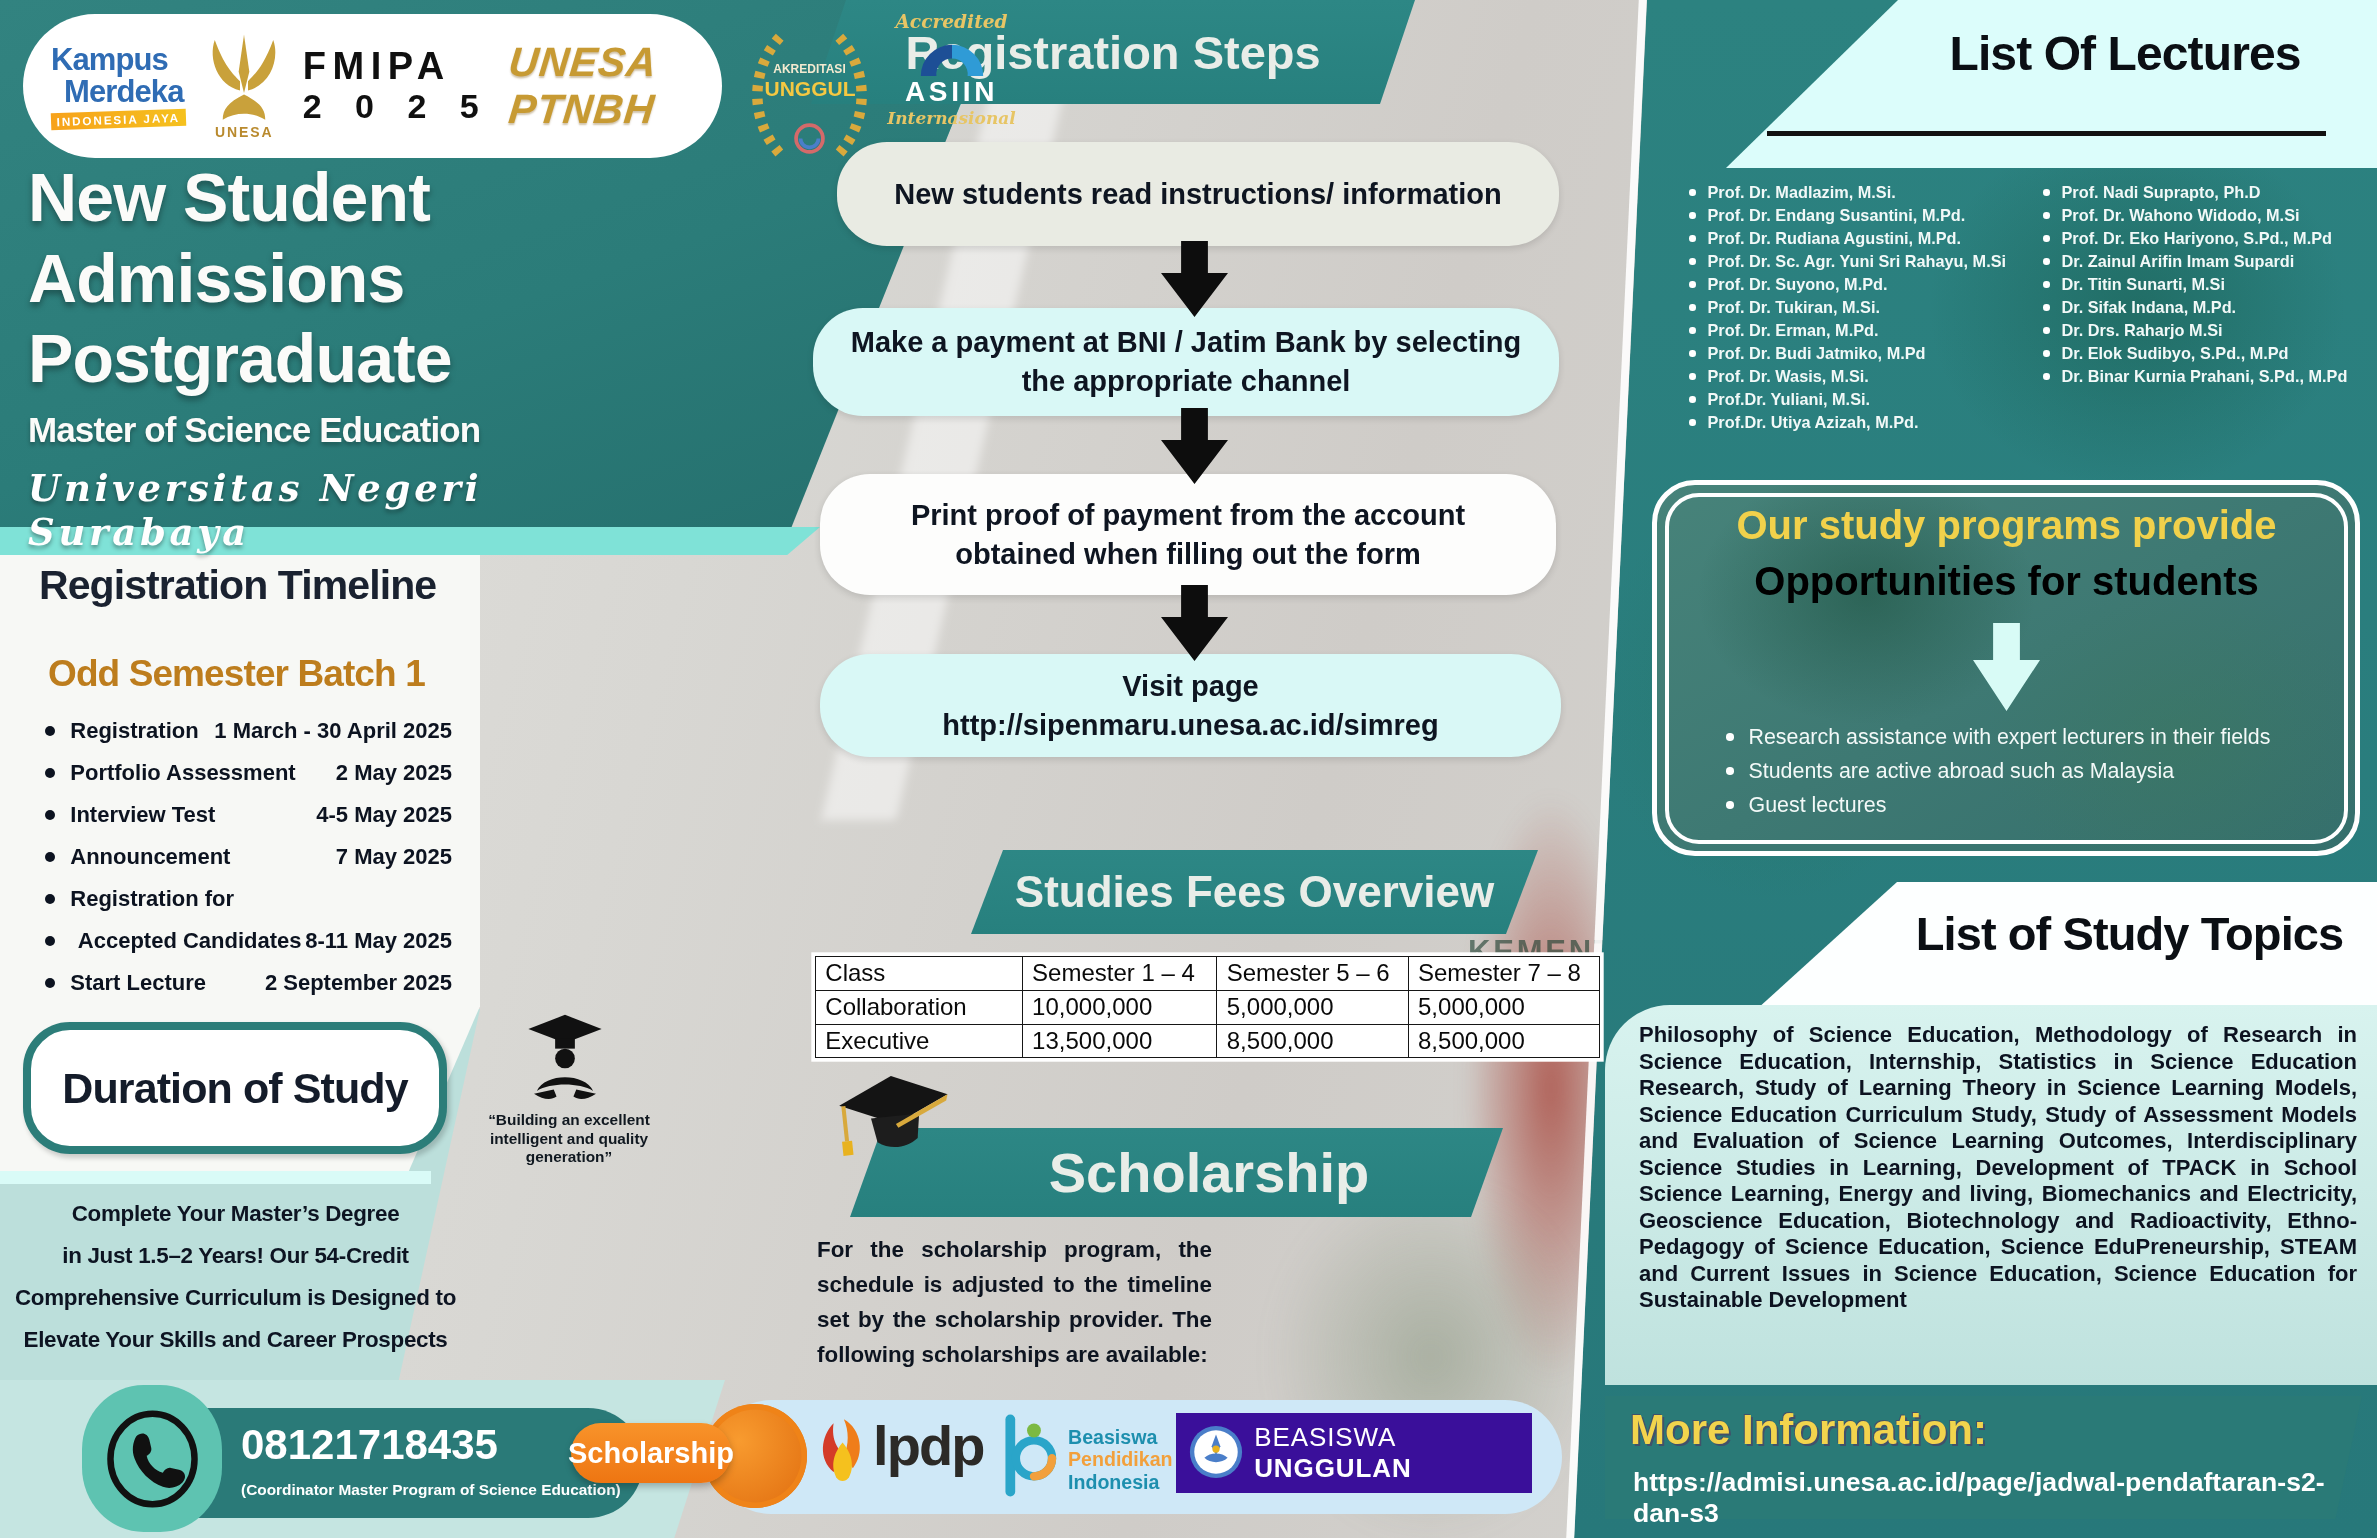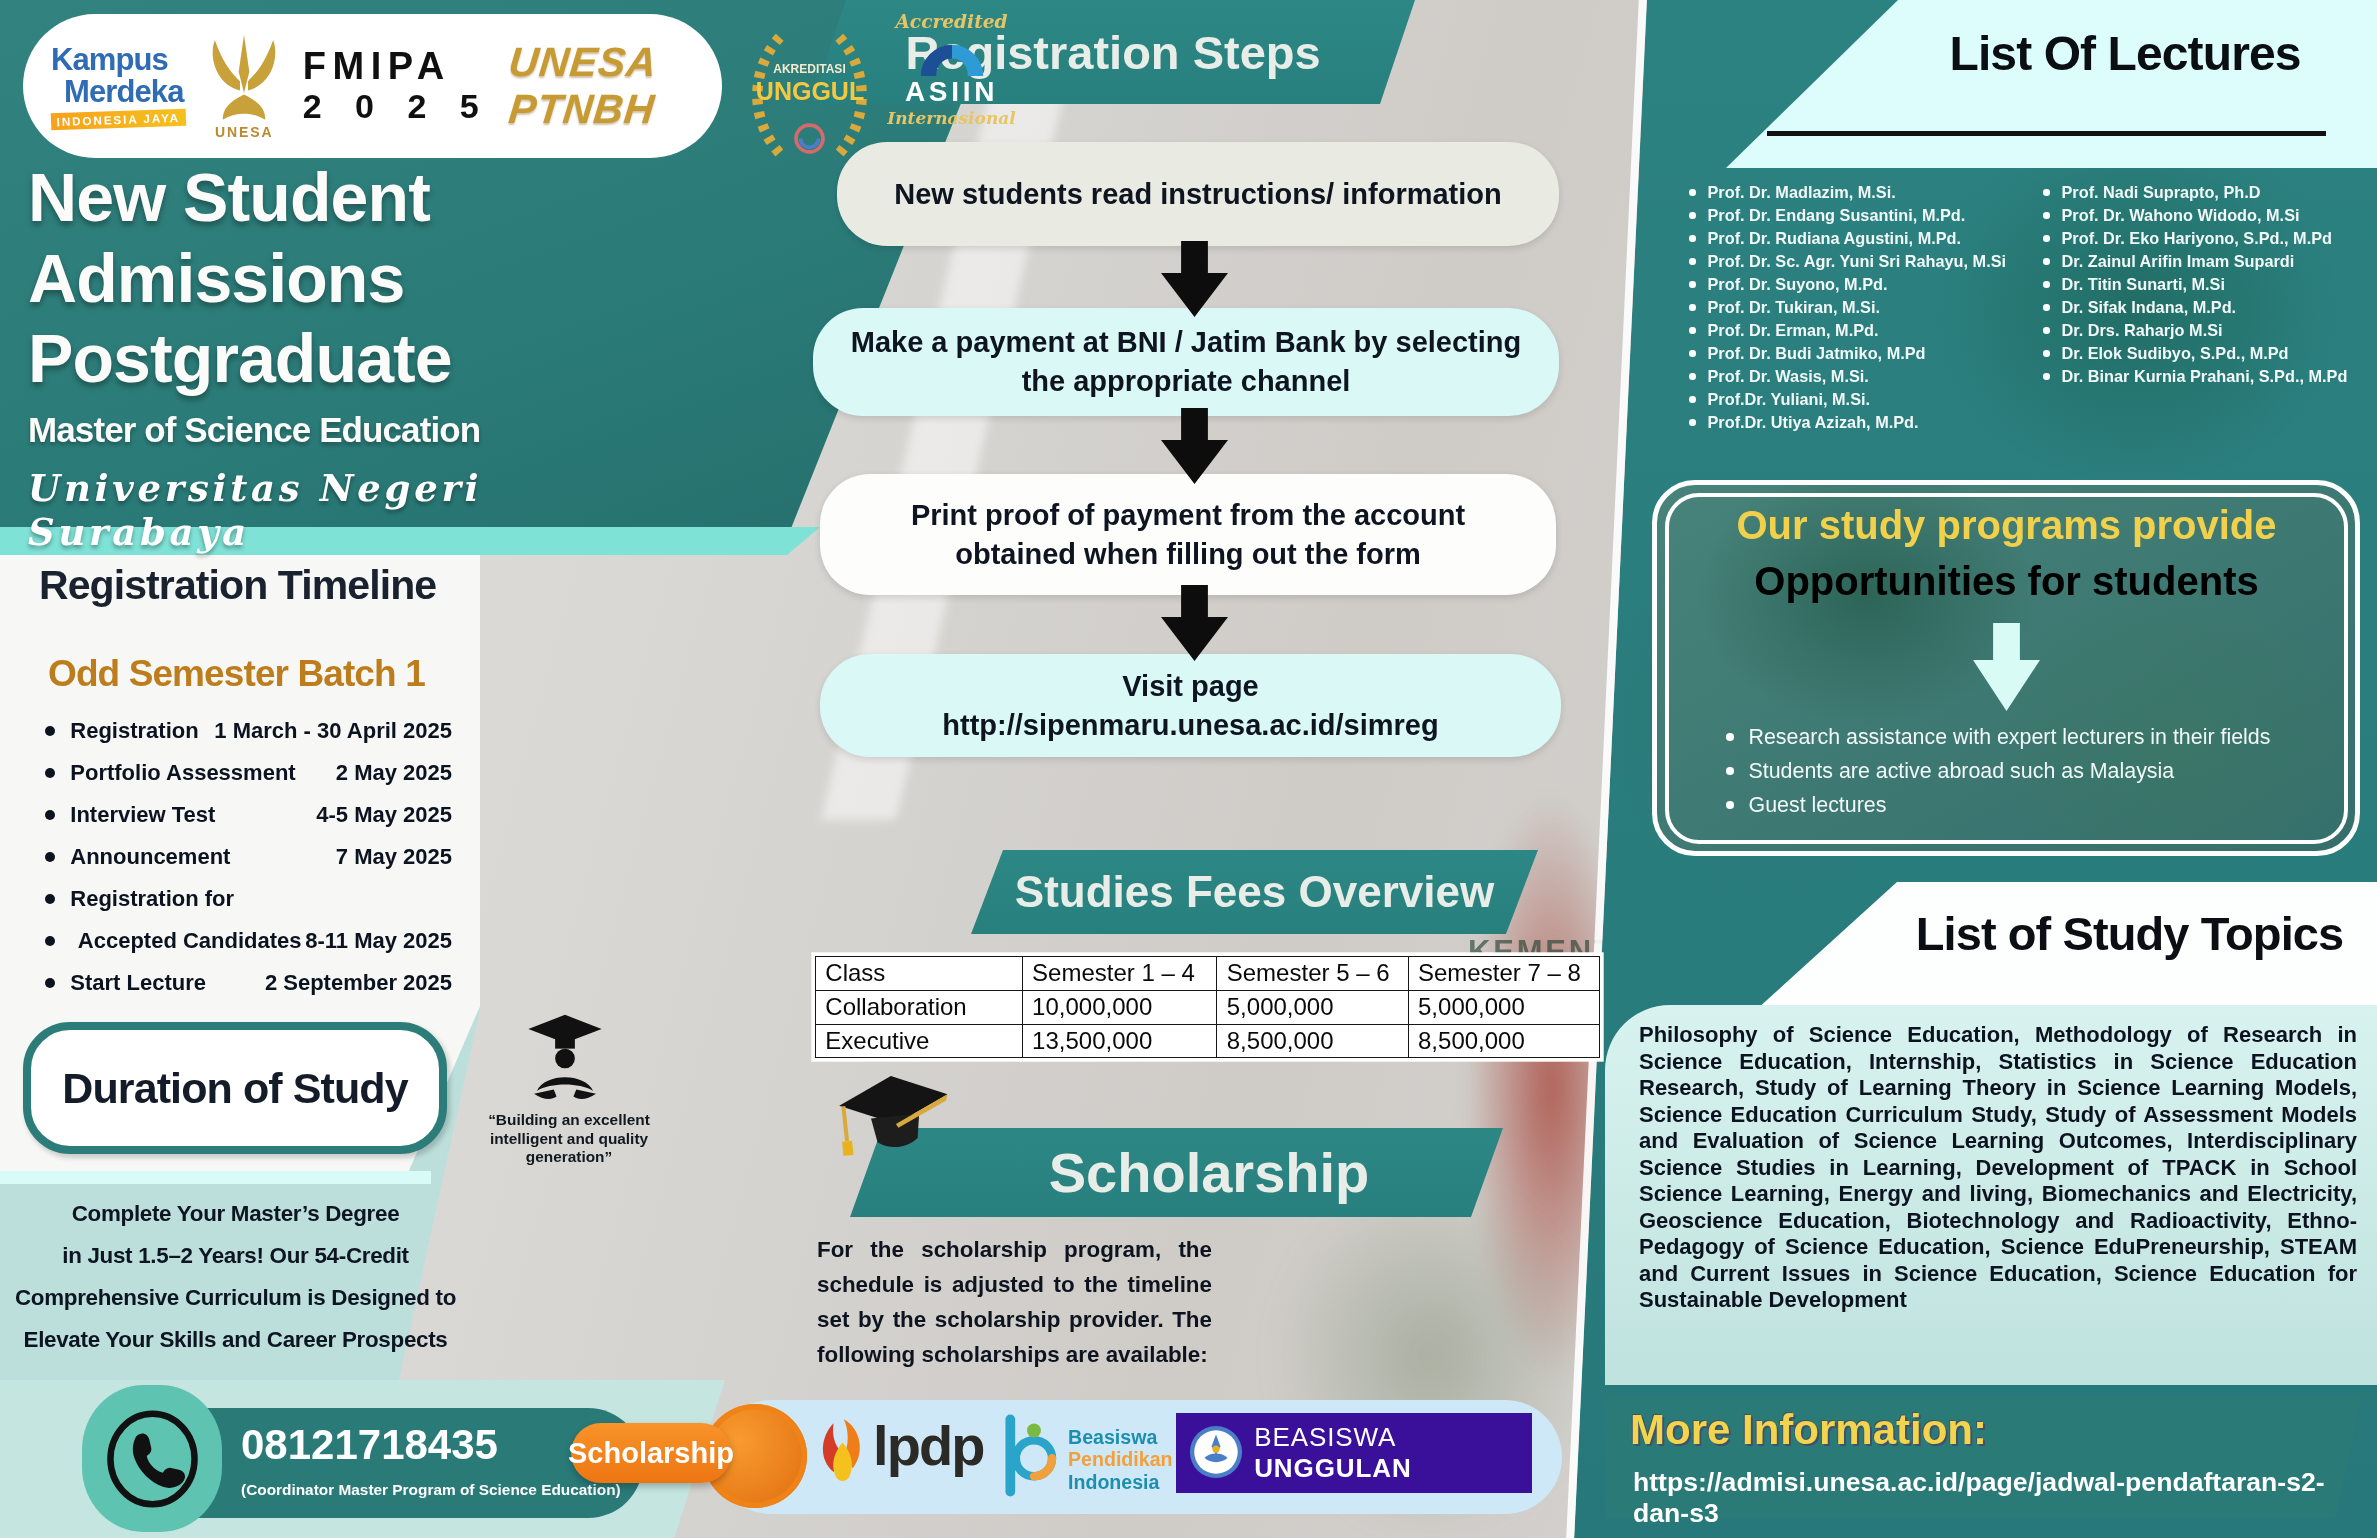--- a/index.html
+++ b/index.html
@@ -160,21 +160,21 @@
 </div>
 
 <div class="abs badge1">
   <svg width="149" height="154" viewBox="0 0 100 103">
     <path d="M30 12 C10 34 10 68 30 90" stroke="#d9a93c" stroke-width="7" fill="none" stroke-dasharray="4 5"></path>
     <path d="M70 12 C90 34 90 68 70 90" stroke="#d9a93c" stroke-width="7" fill="none" stroke-dasharray="4 5"></path>
     <circle cx="50" cy="80" r="9" fill="none" stroke="#d46a6a" stroke-width="2.5"></circle>
     <path d="M44 80 A6 6 0 0 0 56 80" fill="none" stroke="#4a7ec9" stroke-width="2.5"></path>
   </svg>
   <div class="abs" style="left:26px;top:43px;width:97px;text-align:center;font-size:12px;font-weight:700;color:#f4ead0;">AKREDITASI</div>
-  <div class="abs" style="left:17px;top:58px;width:116px;text-align:center;font-size:25px;font-weight:900;color:#f5c842;">UNGGUL</div>
+  <div class="abs" style="left:17px;top:58px;width:116px;text-align:center;font-size:21px;font-weight:900;color:#f5c842;">UNGGUL</div>
 </div>
 
 <div class="abs badge2">
   <div class="accr-top">Accredited</div>
   <div style="margin-top:3.7px;">
     <svg width="78" height="41" viewBox="0 0 80 40">
       <path d="M8 40 A32 32 0 0 1 40 8 L40 22 A16 16 0 0 0 24 40 Z" fill="#1d4f96"></path>
       <path d="M40 8 A32 32 0 0 1 72 40 L56 40 A16 16 0 0 0 40 22 Z" fill="#2f9bd6"></path>
     </svg>
   </div>

